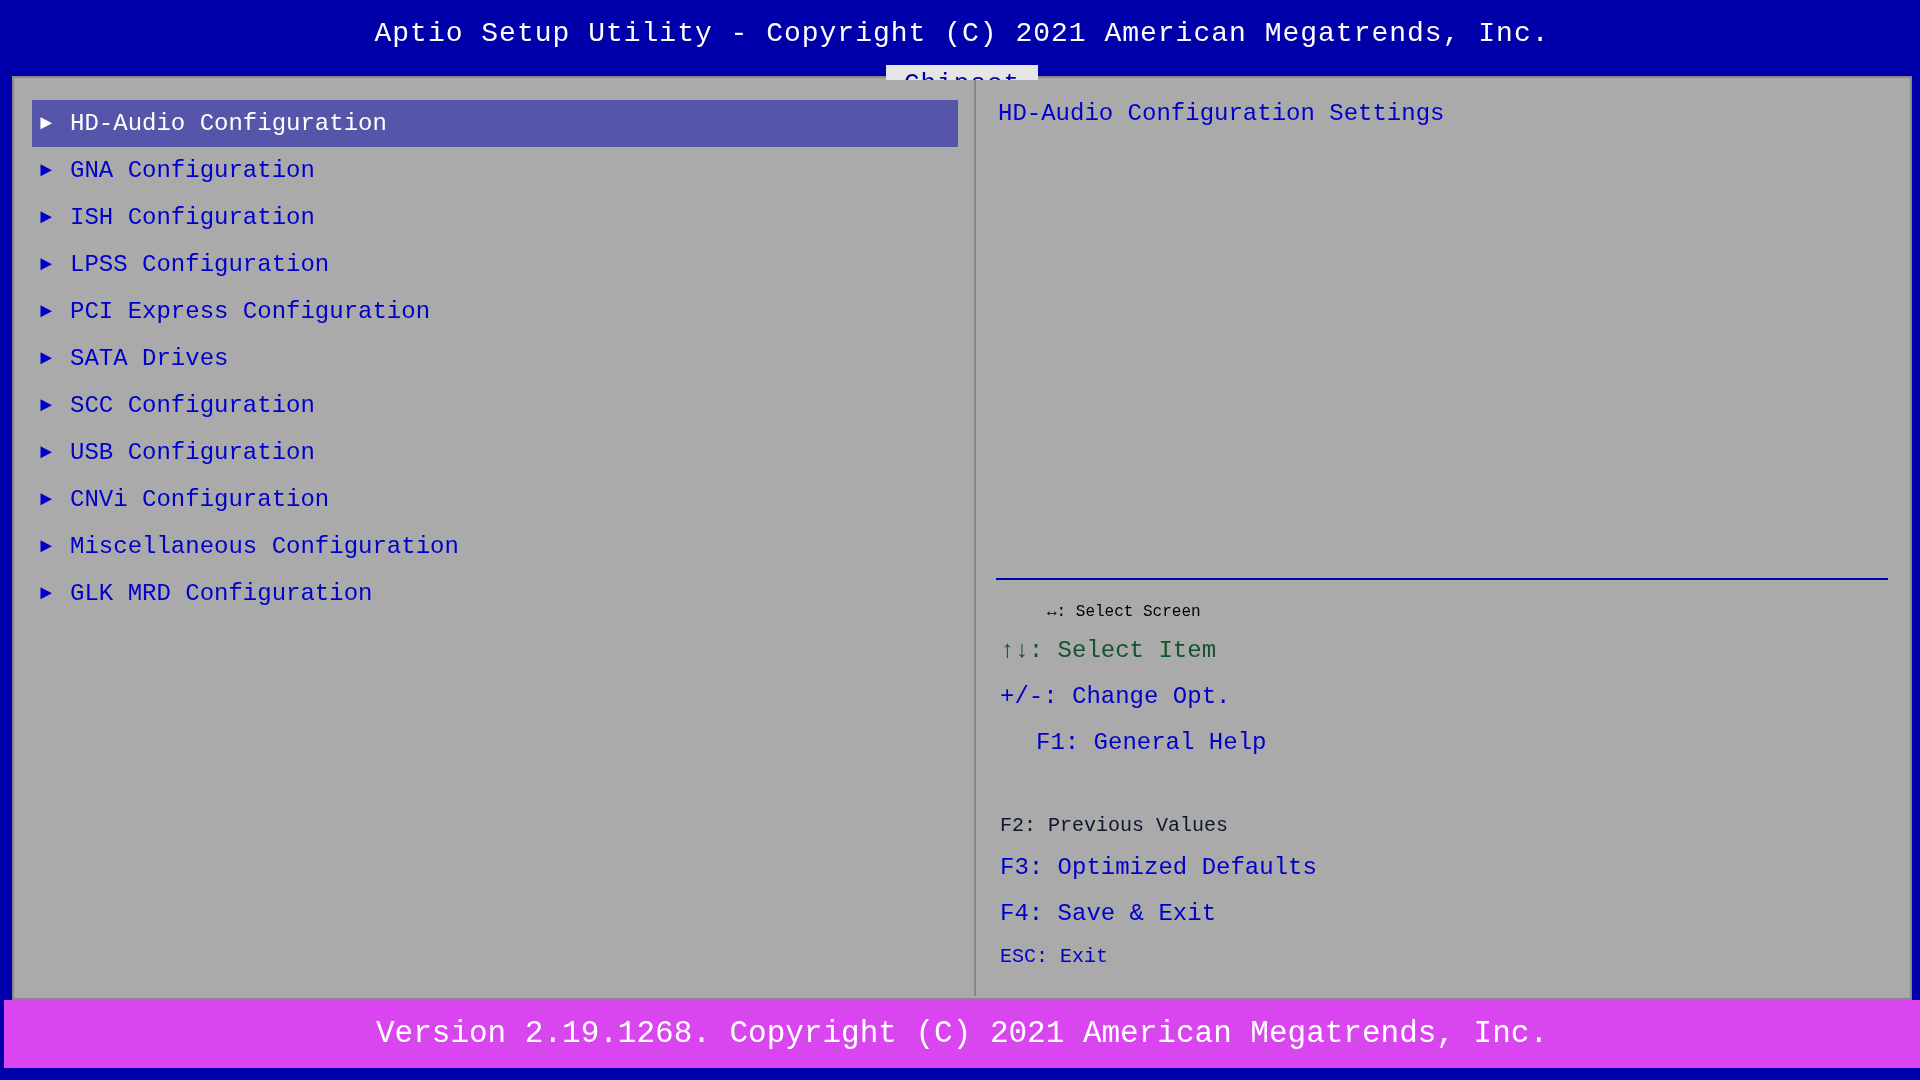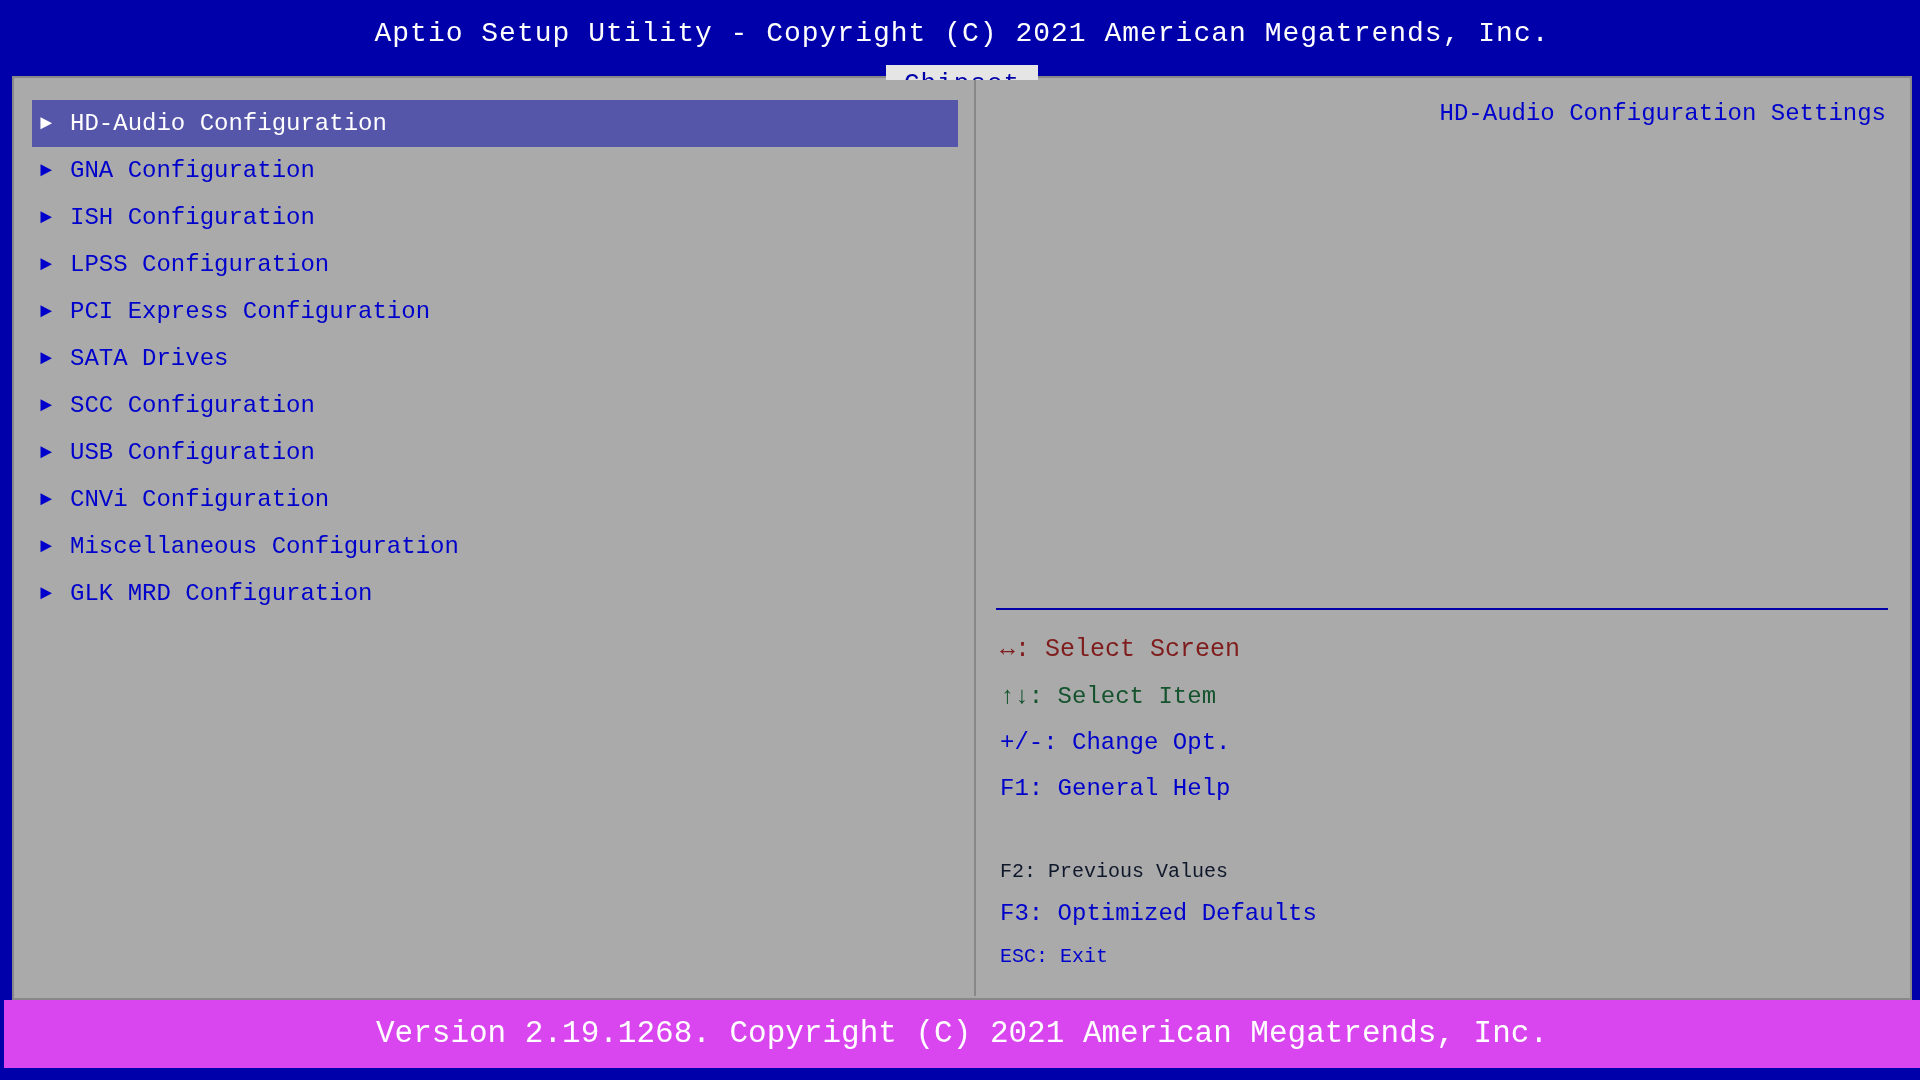--- a/index.html
+++ b/index.html
@@ -98,21 +98,20 @@
       background-color: #aaaaaa;
       padding: 18px 20px;
       display: flex;
       flex-direction: column;
     }
 
     .help-text {
       color: #0000cc;
       font-size: 24px;
       flex: 1;
-      text-align: right;
     }
 
     .divider {
       border: none;
       border-top: 2px solid #0000aa;
       margin: 10px 0;
     }
 
     .key-help {
       color: #0000cc;
@@ -192,26 +191,27 @@
       <span class="arrow" style="color:#0000cc">►</span>
       <span class="item-label" style="color:#0000cc">GLK MRD Configuration</span>
     </div>
       </div>
   </div>
 
   <div class="right-panel">
     <div class="help-text">HD-Audio Configuration Settings</div>
     <hr class="divider">
     <div class="key-help" id="key-hints-container">
-        <div style="color: #7f1d1d; font-size: 25px; line-height: 1.75;">↔: Select Screen</div>
+        <div style="color: #000000; font-size: 16px; line-height: 1.75; margin-left: 47px;">↔: Select Screen</div>
         <div style="color: #14532d; font-size: 24px; line-height: 1.75;">↑↓: Select Item</div>
         <div style="color: rgb(0, 0, 204); font-size: 24px; line-height: 1.75;">+/-: Change Opt.</div>
-        <div style="color: rgb(0, 0, 204); font-size: 24px; line-height: 1.75;">F1: General Help</div>
+        <div style="color: rgb(0, 0, 204); font-size: 24px; line-height: 1.75; margin-left: 36px;">F1: General Help</div>
         <div style="color: #0f172a; font-size: 20px; line-height: 1.75; margin-top: 40px;">F2: Previous Values</div>
         <div style="color: rgb(0, 0, 204); font-size: 24px; line-height: 1.75;">F3: Optimized Defaults</div>
+        <div style="color: rgb(0, 0, 204); font-size: 24px; line-height: 1.75;">F4: Save &amp; Exit</div>
         <div style="color: rgb(0, 0, 204); font-size: 20px; line-height: 1.75;">ESC: Exit</div>
       </div>
   </div>
 </div>
 
 <div class="footer">
   <span>Version 2.19.1268. Copyright (C) 2021 American Megatrends, Inc.</span>
 </div>
 
 </body></html>

